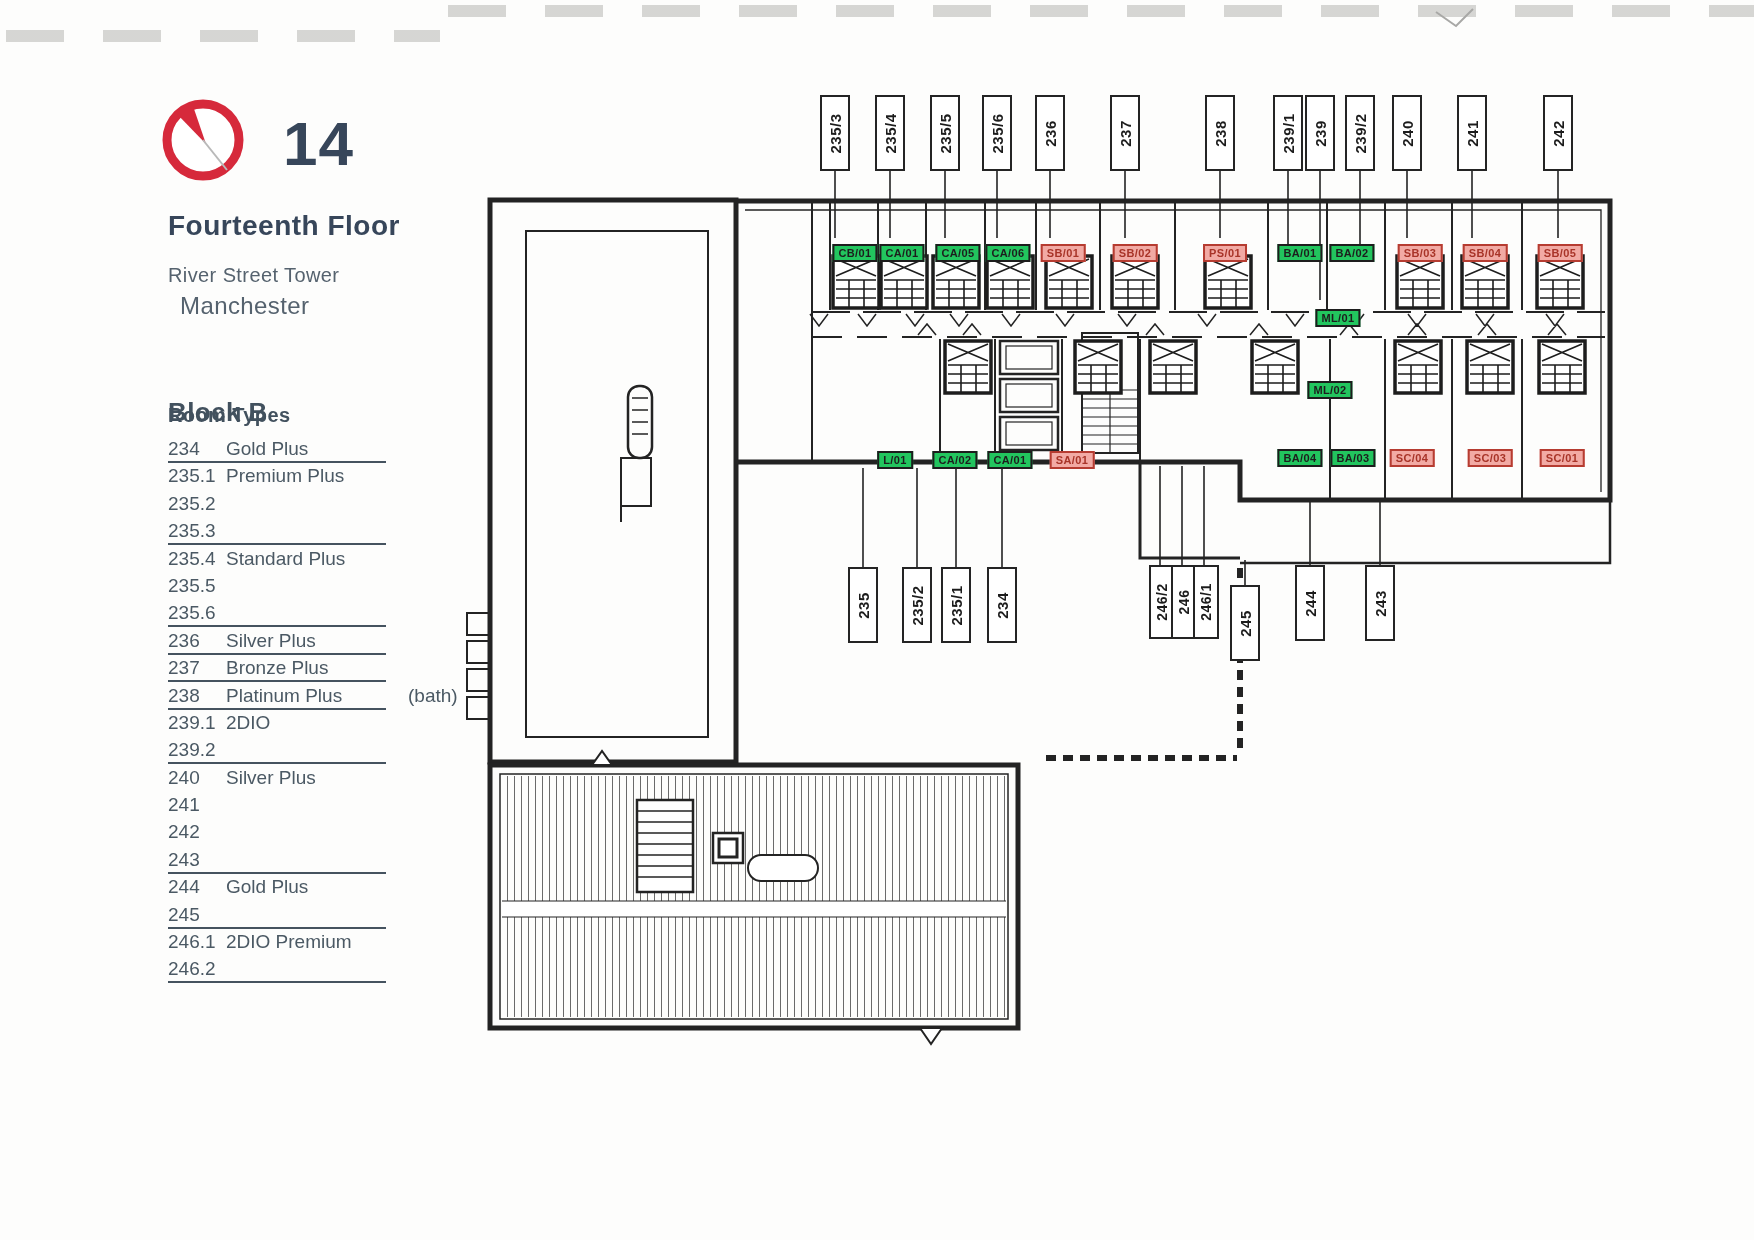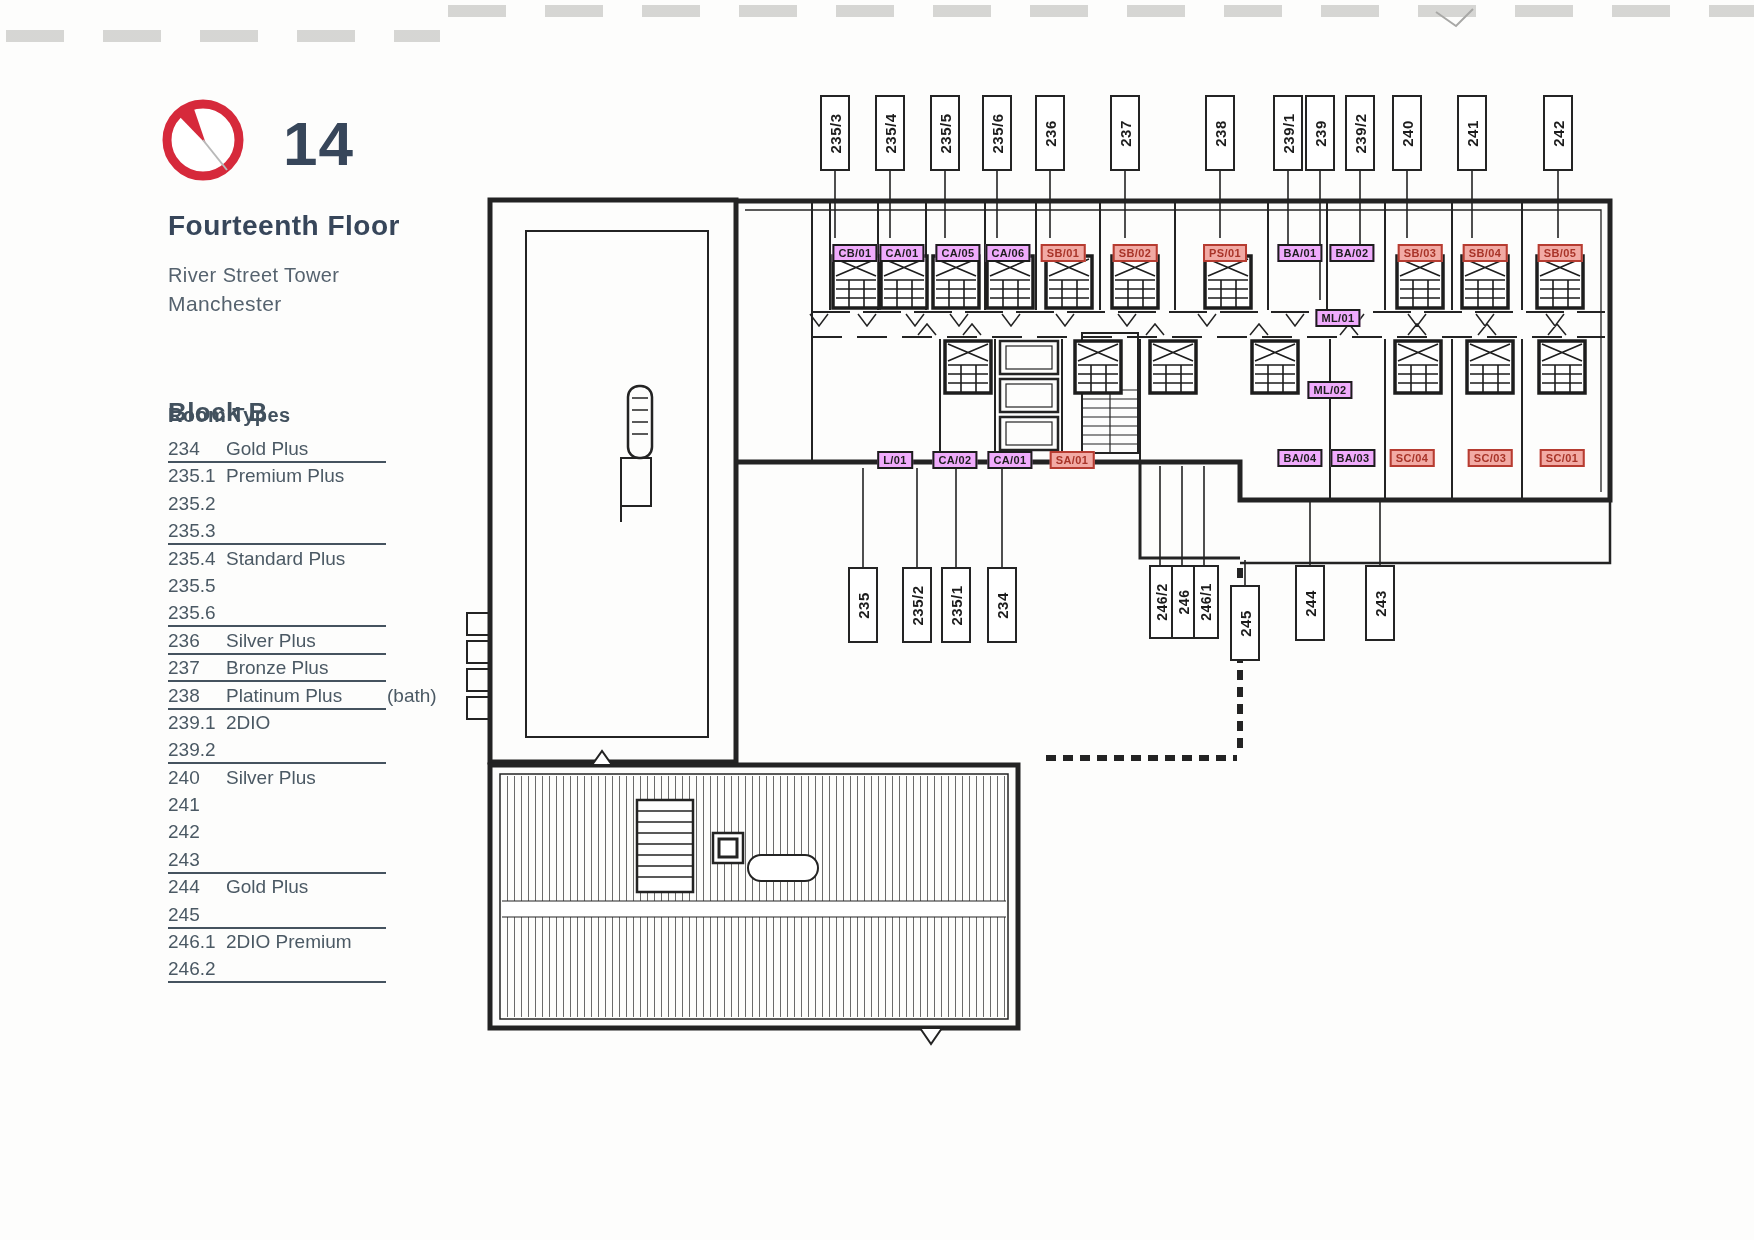--- a/index.html
+++ b/index.html
@@ -6,38 +6,38 @@
   html,body{margin:0;padding:0;background:#e9e9e7;}
   .page{position:relative;width:1754px;height:1240px;background:#fdfdfc;overflow:hidden;
         font-family:"Liberation Sans",sans-serif;color:#3a4757;}
   
   .dash-strip{position:absolute;height:12px;opacity:.75;
     background:repeating-linear-gradient(90deg,#c9c9c6 0 58px,transparent 58px 97px);}
   
   .floor-num{position:absolute;left:283px;top:108px;font-size:62px;font-weight:800;color:#37465a;letter-spacing:1px;}
   .floor-name{position:absolute;left:168px;top:210px;font-size:28px;font-weight:600;color:#37465a;letter-spacing:.5px;}
   .bldg{position:absolute;left:168px;top:264px;font-size:20px;color:#55626e;letter-spacing:.4px;}
-  .city{position:absolute;left:168px;top:292px;font-size:21px;color:#55626e;letter-spacing:.4px;}
+  .city{position:absolute;left:180px;top:292px;font-size:24px;color:#55626e;letter-spacing:.4px;}
   .lg-title{position:absolute;left:168px;top:372px;font-size:20px;font-weight:700;color:#42515e;letter-spacing:.4px;margin-top:32px;}
   .lg-block{position:absolute;left:168px;top:397px;font-size:26px;font-weight:600;color:#42515e;letter-spacing:.4px;}
   
   .legend{position:absolute;left:168px;top:438px;}
   .lrow{display:flex;align-items:baseline;height:27.4px;font-size:19px;color:#4b5964;white-space:nowrap;}
   .lu{display:inline-flex;min-width:218px;padding-bottom:1px;}
   .lu.u{border-bottom:2px solid #45535f;}
   .lrow .num{width:58px;flex:none;}
-  .suffix{margin-left:1px;text-align:right;}
+  .suffix{margin-left:22px;text-align:right;}
   
   .vlabel{position:absolute;width:26px;height:72px;border:2px solid #242424;background:#fff;
           display:flex;align-items:center;justify-content:center;}
   .vlabel span{transform:rotate(-90deg);white-space:nowrap;font-size:15px;font-weight:700;color:#1c1c1c;letter-spacing:.5px;}
   .vlabel.narrow{width:22px;height:70px;}
   .vlabel.narrow span{font-size:14px;}
   
-  .rcode{position:absolute;transform:translate(-50%,-50%);border:2px solid #1d1d1d;background:#f0abfc;
+  .rcode{position:absolute;transform:translate(-50%,-50%);border:2px solid #1d1d1d;background:#22c55e;
          font-size:11px;font-weight:700;color:#1d1d1d;padding:1px 4px;letter-spacing:.4px;white-space:nowrap;}
   .rcode.red{background:#f2aaa4;border-color:#b63c31;color:#a83428;}
   svg.plansvg{position:absolute;left:0;top:0;}
 </style>
 </head>
 <body>
 
 <div class="page">
 
   <div class="dash-strip" style="left:448px;top:5px;width:1306px;"></div>

